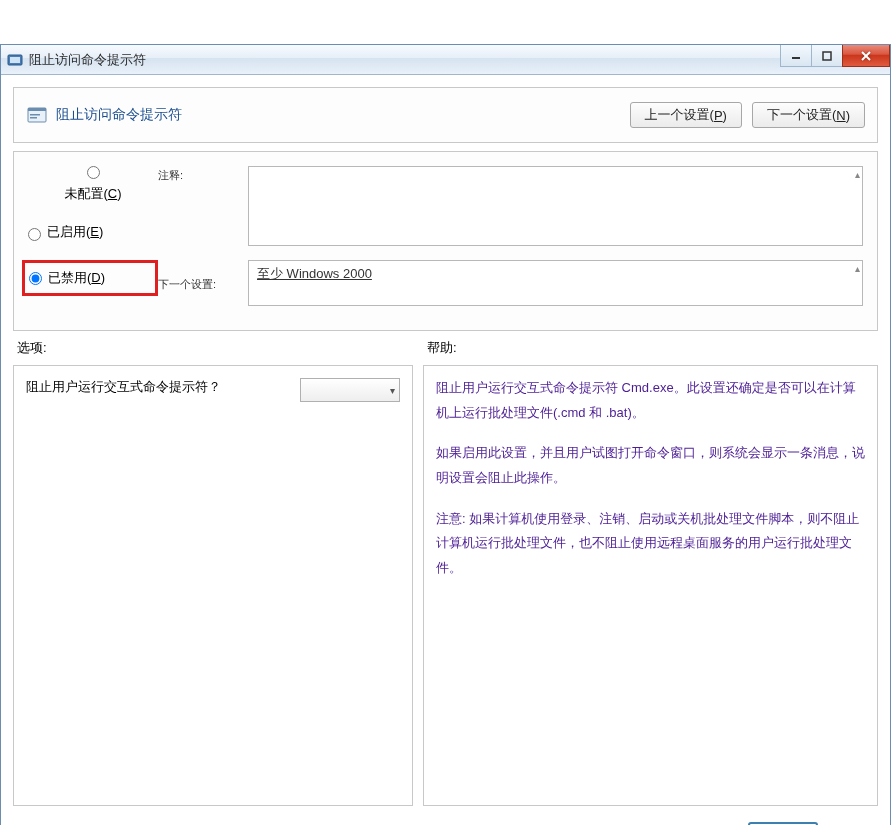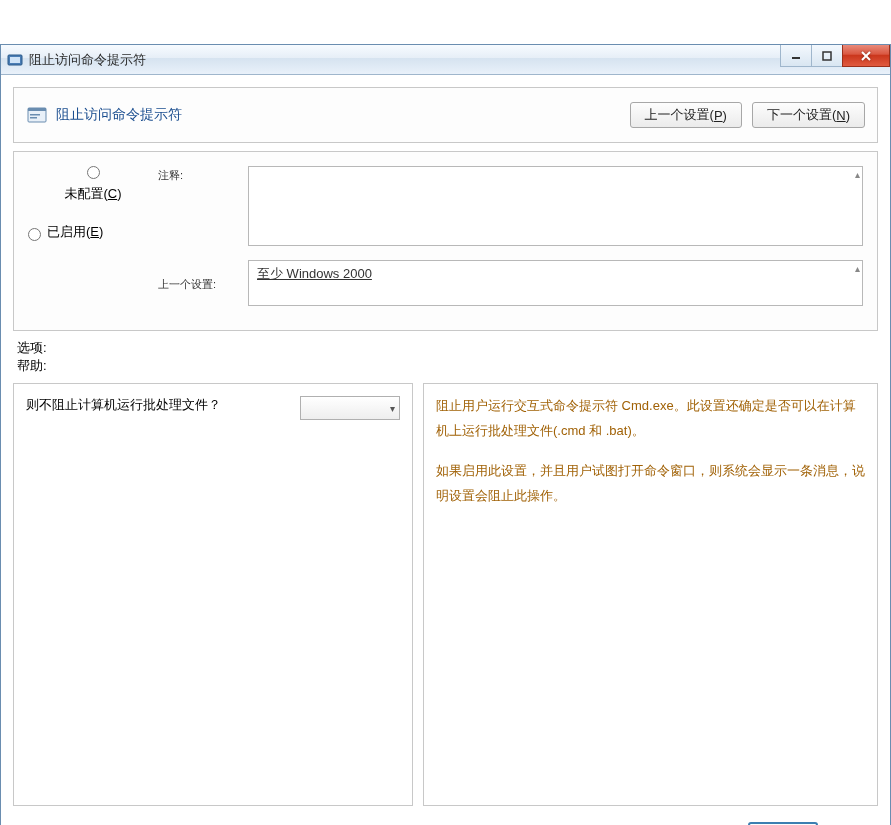--- a/index.html
+++ b/index.html
@@ -137,21 +137,20 @@
   color: #333;
   font-size: 13px;
 }
 .platform-box .scroll-hint {
   position: absolute; right: 2px; top: 2px;
   color: #888; font-size: 10px;
 }
 .section-labels {
   display: flex;
   padding: 0 4px;
-  flex-direction: column;
 }
 .section-labels .left { width: 410px; }
 .lower-row {
   display: flex;
   gap: 10px;
   flex: 1;
   min-height: 0;
 }
 .options-panel {
   width: 400px;
@@ -171,21 +170,21 @@
   padding-right: 4px;
 }
 .combo .arrow { font-size: 10px; color: #555; }
 .help-panel {
   flex: 1;
   border: 1px solid #c8c8c8;
   background: #fff;
   padding: 10px 12px;
   font-size: 13px;
   line-height: 1.9;
-  color: #a16207;
+  color: #4c1d95;
   overflow: hidden;
 }
 .help-panel p { margin-bottom: 16px; }
 .footer {
   height: 42px;
   display: flex;
   align-items: center;
   justify-content: flex-end;
   padding-right: 60px;
   gap: 12px;
@@ -260,43 +259,48 @@
       <div class="textarea" style="grid-column:3;grid-row:1 / span 2;">
         <span></span>
         <span class="scroll-hint">▴</span>
       </div>
 
       <div class="radio-row" style="grid-column:1;grid-row:2;align-items:flex-end;">
         <input type="radio" name="state" style="">
         <label><span>已启用(</span><u>E</u><span>)</span></label>
       </div>
 
-      <div class="field-label" style="grid-column:2;grid-row:3;align-self:center;">上一个设置:</div>
+      <div class="radio-row red-box" style="grid-column:1;grid-row:3;">
+        <input type="radio" name="state" checked="" style="">
+        <label><span>已禁用(</span><u>D</u><span>)</span></label>
+      </div>
+      <div class="field-label" style="grid-column:2;grid-row:3;align-self:center;">下一个设置:</div>
       <div class="platform-box" style="grid-column:3;grid-row:3;text-decoration:underline;">
         <span>至少 Windows 2000</span>
         <span class="scroll-hint">▴</span>
       </div>
     </div>
 
     <div class="section-labels">
       <div class="left">选项:</div>
       <div>帮助:</div>
     </div>
 
     <div class="lower-row">
       <div class="options-panel">
-        <div class="q">则不阻止计算机运行批处理文件？</div>
+        <div class="q">阻止用户运行交互式命令提示符？</div>
         <div class="combo">
           <span></span>
           <span class="arrow">▾</span>
         </div>
       </div>
       <div class="help-panel">
         <p>阻止用户运行交互式命令提示符 Cmd.exe。此设置还确定是否可以在计算机上运行批处理文件(.cmd 和 .bat)。</p>
         <p>如果启用此设置，并且用户试图打开命令窗口，则系统会显示一条消息，说明设置会阻止此操作。</p>
+        <p>注意: 如果计算机使用登录、注销、启动或关机批处理文件脚本，则不阻止计算机运行批处理文件，也不阻止使用远程桌面服务的用户运行批处理文件。</p>
       </div>
     </div>
 
     <div class="footer">
       <div class="btn primary">确定</div>
     </div>
 
   </div>
 </div>
 

